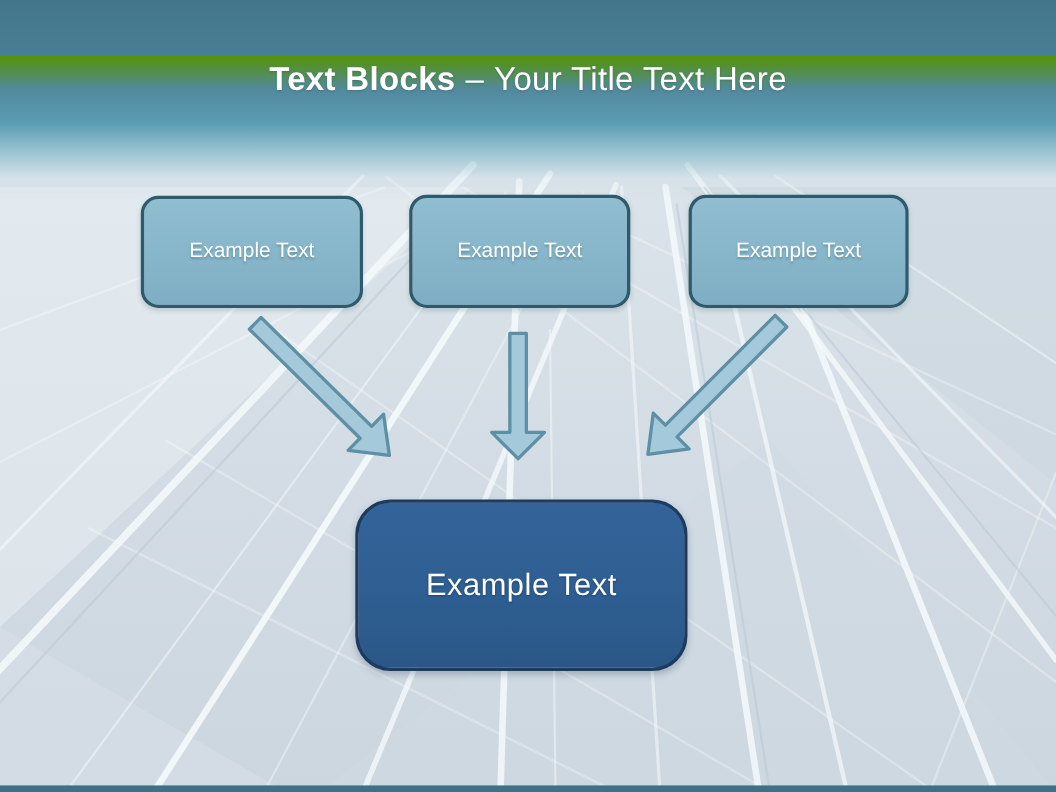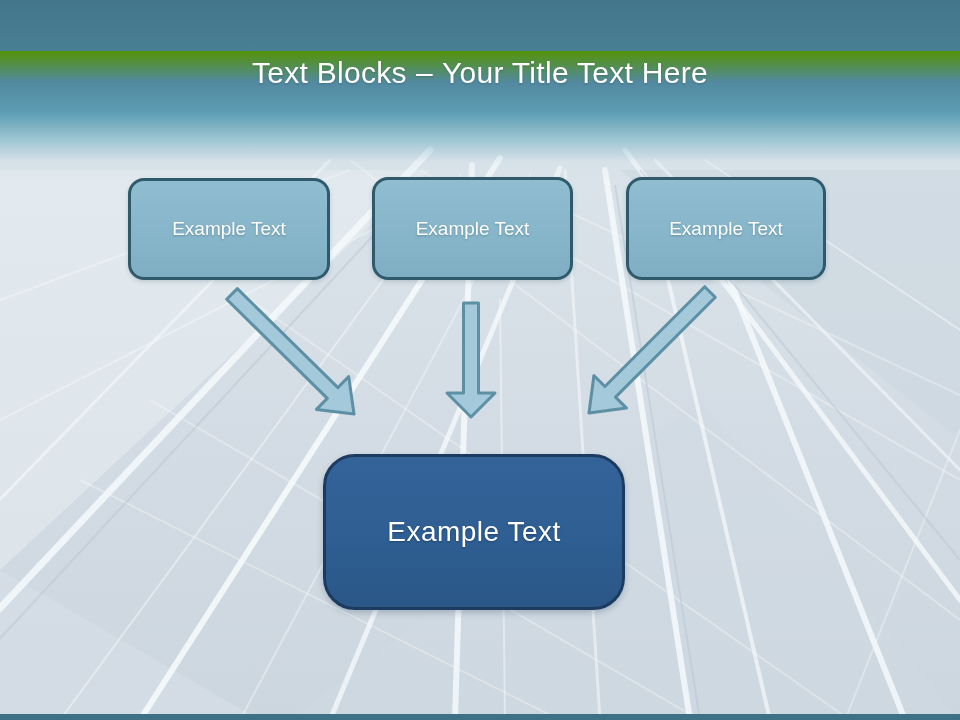--- a/index.html
+++ b/index.html
@@ -19,21 +19,21 @@
       #5c9eb4 62%,
       rgba(102,170,190,0.55) 76%,
       rgba(190,214,224,0.18) 89%,
       rgba(222,232,238,0) 100%);
   }
   .title-row{
     position:absolute;left:0;right:0;top:56px;text-align:center;
     color:#ffffff;font-size:30px;letter-spacing:0.3px;
     text-shadow:0 1px 2px rgba(20,50,65,0.25);
   }
-  .title-emphasis{font-weight:normal;}
+  .title-emphasis{font-weight:bold;}
   .title-separator{margin:0 9px;}
   .tbox{
     position:absolute;box-sizing:border-box;
     border:3px solid #2e5a6c;border-radius:16px;
     background:linear-gradient(180deg,#90bdd0 0%,#87b5c9 55%,#7fadc3 100%);
     color:#ffffff;display:flex;align-items:center;justify-content:center;
     font-size:19px;text-shadow:0 1px 2px rgba(35,70,90,0.35);
     box-shadow:0 2px 4px rgba(40,70,90,0.18);
   }
   #tbox1{left:128px;top:178px;width:202px;height:102px;}

